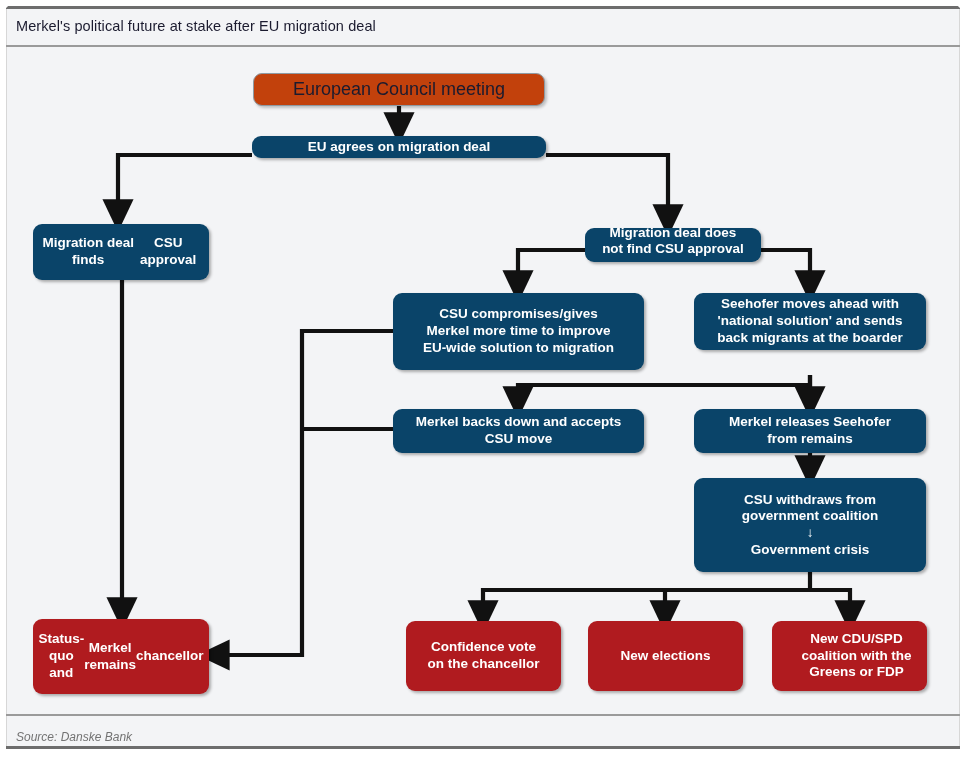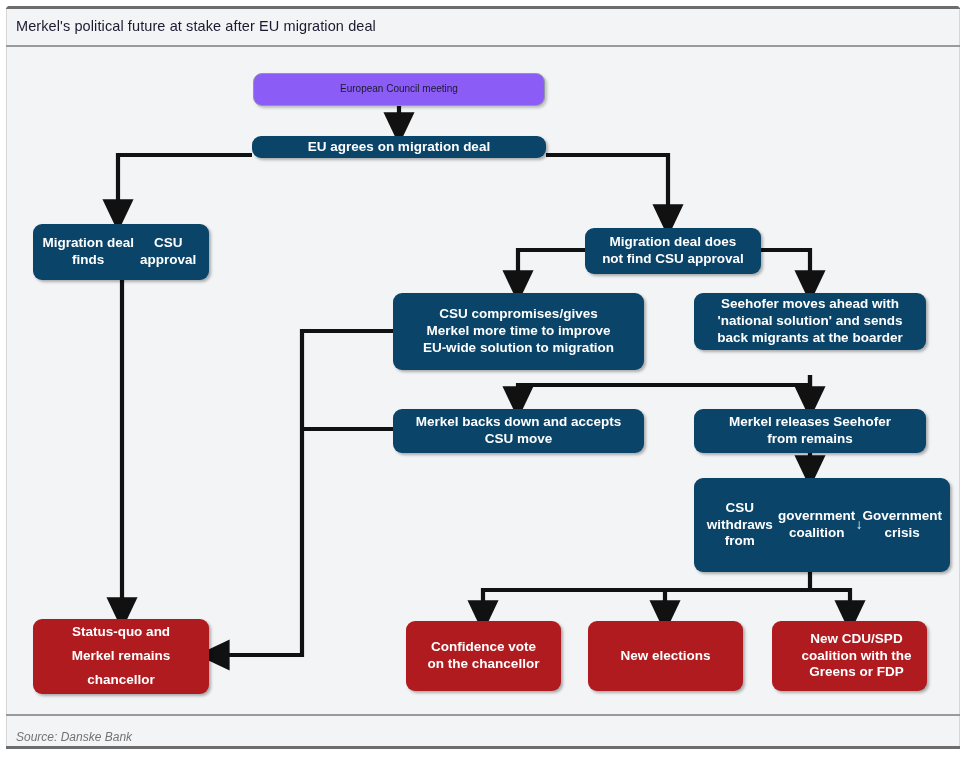--- a/index.html
+++ b/index.html
@@ -26,21 +26,21 @@
   
   #wires{position:absolute;left:0;top:0;width:966px;height:762px;}
 
   
   .node{position:absolute;box-sizing:border-box;border-radius:9px;
         display:flex;align-items:center;justify-content:center;text-align:center;
         font-weight:bold;font-size:13.5px;line-height:1.24;color:#ffffff;
         padding:4px 8px;box-shadow:2px 2px 3px rgba(0,0,0,.30);}
   .node.navy{background:#0a4469;}
   .node.red{background:#b01b1f;}
-  .node.light{background:#8b5cf6;color:#1b1b2f;font-weight:normal;font-size:10px;
+  .node.light{background:#c2410c;color:#1b1b2f;font-weight:normal;font-size:18px;
               border:1px solid #8e9aa3;box-shadow:2px 2px 3px rgba(0,0,0,.22);}
   .node span{display:block;}
   .arrowglyph{font-weight:bold;}
 </style>
 </head>
 <body>
 
 <div id="page">
 
   <div class="topbar"></div>
@@ -95,21 +95,21 @@
 
   <div class="node navy" style="left:252px;top:136px;width:294px;height:22px;">
     <span>EU agrees on migration deal</span>
   </div>
 
   <div class="node navy" style="left:33px;top:224px;width:176px;height:56px;">
     <span>Migration deal finds</span>
     <span>CSU approval</span>
   </div>
 
-  <div class="node navy" style="left:585px;top:228px;width:176px;height:46px;flex-direction:column;">
+  <div class="node navy" style="left:585px;top:228px;width:176px;height:34px;flex-direction:column;justify-content:flex-end;">
     <span>Migration deal does</span>
     <span>not find CSU approval</span>
   </div>
 
   <div class="node navy" style="left:393px;top:293px;width:251px;height:77px;flex-direction:column;">
     <span>CSU compromises/gives</span>
     <span>Merkel more time to  improve</span>
     <span>EU-wide solution to migration</span>
   </div>
 
@@ -122,28 +122,28 @@
   <div class="node navy" style="left:393px;top:409px;width:251px;height:44px;flex-direction:column;">
     <span>Merkel backs down and accepts</span>
     <span>CSU move</span>
   </div>
 
   <div class="node navy" style="left:694px;top:409px;width:232px;height:44px;flex-direction:column;">
     <span>Merkel releases Seehofer</span>
     <span>from remains</span>
   </div>
 
-  <div class="node navy" style="left:694px;top:478px;width:256px;height:94px;flex-direction:row;">
+  <div class="node navy" style="left:694px;top:478px;width:232px;height:94px;flex-direction:column;">
     <span>CSU withdraws from</span>
     <span>government coalition</span>
     <span class="arrowglyph">↓</span>
     <span>Government crisis</span>
   </div>
 
-  <div class="node red" style="left:33px;top:619px;width:176px;height:75px;flex-direction:column;gap:7px;">
+  <div class="node red" style="left:33px;top:619px;width:176px;height:75px;flex-direction:row;">
     <span>Status-quo and</span>
     <span>Merkel remains</span>
     <span>chancellor</span>
   </div>
 
   <div class="node red" style="left:406px;top:621px;width:155px;height:70px;flex-direction:column;">
     <span>Confidence vote</span>
     <span>on the chancellor</span>
   </div>
 

